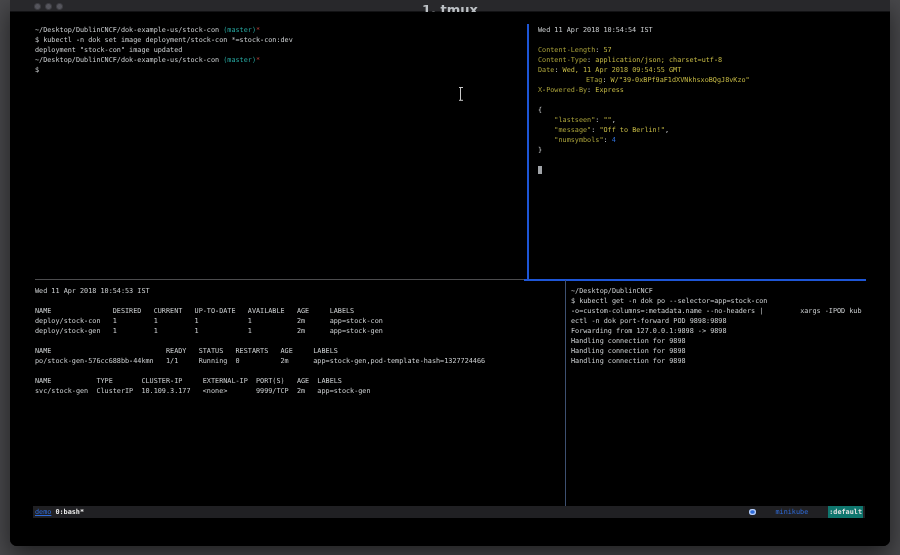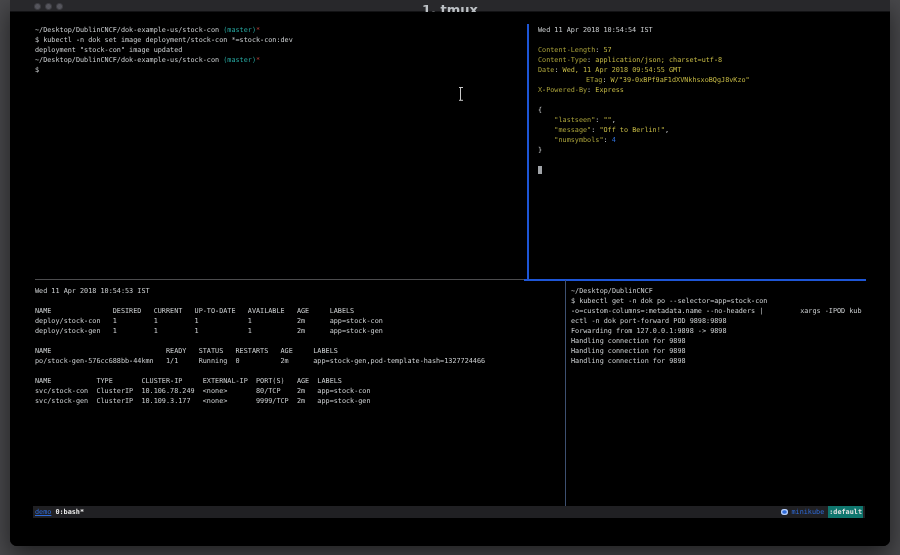--- a/index.html
+++ b/index.html
@@ -40,21 +40,21 @@
   #border-h-left   { left:25px;  top:267px; width:489px; height:1.2px; }
   #border-h-right  { left:514px; top:267px; width:342px; height:1.5px; }
   #border-v-bottom { left:555px; top:268px; width:1.2px; height:226px; }
 
   .statusbar {
     position:absolute; left:23px; top:494px; width:832px; height:12px;
     background:#202023; display:flex; justify-content:space-between; align-items:center;
     padding:0 2px; font-size:6.8px; line-height:12px;
   }
   .status-left  { display:flex; align-items:center; gap:4px; }
-  .status-right { display:flex; align-items:center; gap:4px; }
+  .status-right { display:flex; align-items:center; gap:20px; }
   .session  { text-decoration:underline; }
   .winlabel { color:#ececec; font-weight:bold; }
   .kicon {
     width:6.5px; height:6.5px; border-radius:50%; background:#2e6bdb;
     box-shadow: inset 0 0 0 1.2px rgba(235,242,255,0.75);
   }
   .kns { color:#e0e0e0; background:#0f766e; padding:0 1px; font-weight:bold; }
 
   .ibeam { position:absolute; left:448px; top:75px; width:5px; height:14px; }
   .ibeam .stem { position:absolute; left:2px; top:1px; width:1px; height:12px; background:#c9c9c9; }
@@ -110,21 +110,20 @@
           <div class="line">Wed 11 Apr 2018 10:54:53 IST</div>
           <div class="line"></div>
           <div class="line">NAME               DESIRED   CURRENT   UP-TO-DATE   AVAILABLE   AGE     LABELS</div>
           <div class="line">deploy/stock-con   1         1         1            1           2m      app=stock-con</div>
           <div class="line">deploy/stock-gen   1         1         1            1           2m      app=stock-gen</div>
           <div class="line"></div>
           <div class="line">NAME                            READY   STATUS   RESTARTS   AGE     LABELS</div>
           <div class="line">po/stock-gen-576cc688bb-44kmn   1/1     Running  0          2m      app=stock-gen,pod-template-hash=1327724466</div>
           <div class="line"></div>
           <div class="line">NAME           TYPE       CLUSTER-IP     EXTERNAL-IP  PORT(S)   AGE  LABELS</div>
-          <div class="line">svc/stock-con  ClusterIP  10.106.78.249  &lt;none&gt;       80/TCP    2m   app=stock-con</div>
           <div class="line">svc/stock-gen  ClusterIP  10.109.3.177   &lt;none&gt;       9999/TCP  2m   app=stock-gen</div>
         </div>
 
       <div class="pane" id="pane-bottom-right">
           <div class="line">~/Desktop/DublinCNCF</div>
           <div class="line">$ kubectl get -n dok po --selector=app=stock-con</div>
           <div class="line">-o=custom-columns=:metadata.name --no-headers |         xargs -IPOD kub</div>
           <div class="line">ectl -n dok port-forward POD 9898:9898</div>
           <div class="line">Forwarding from 127.0.0.1:9898 -&gt; 9898</div>
           <div class="line">Handling connection for 9898</div>

